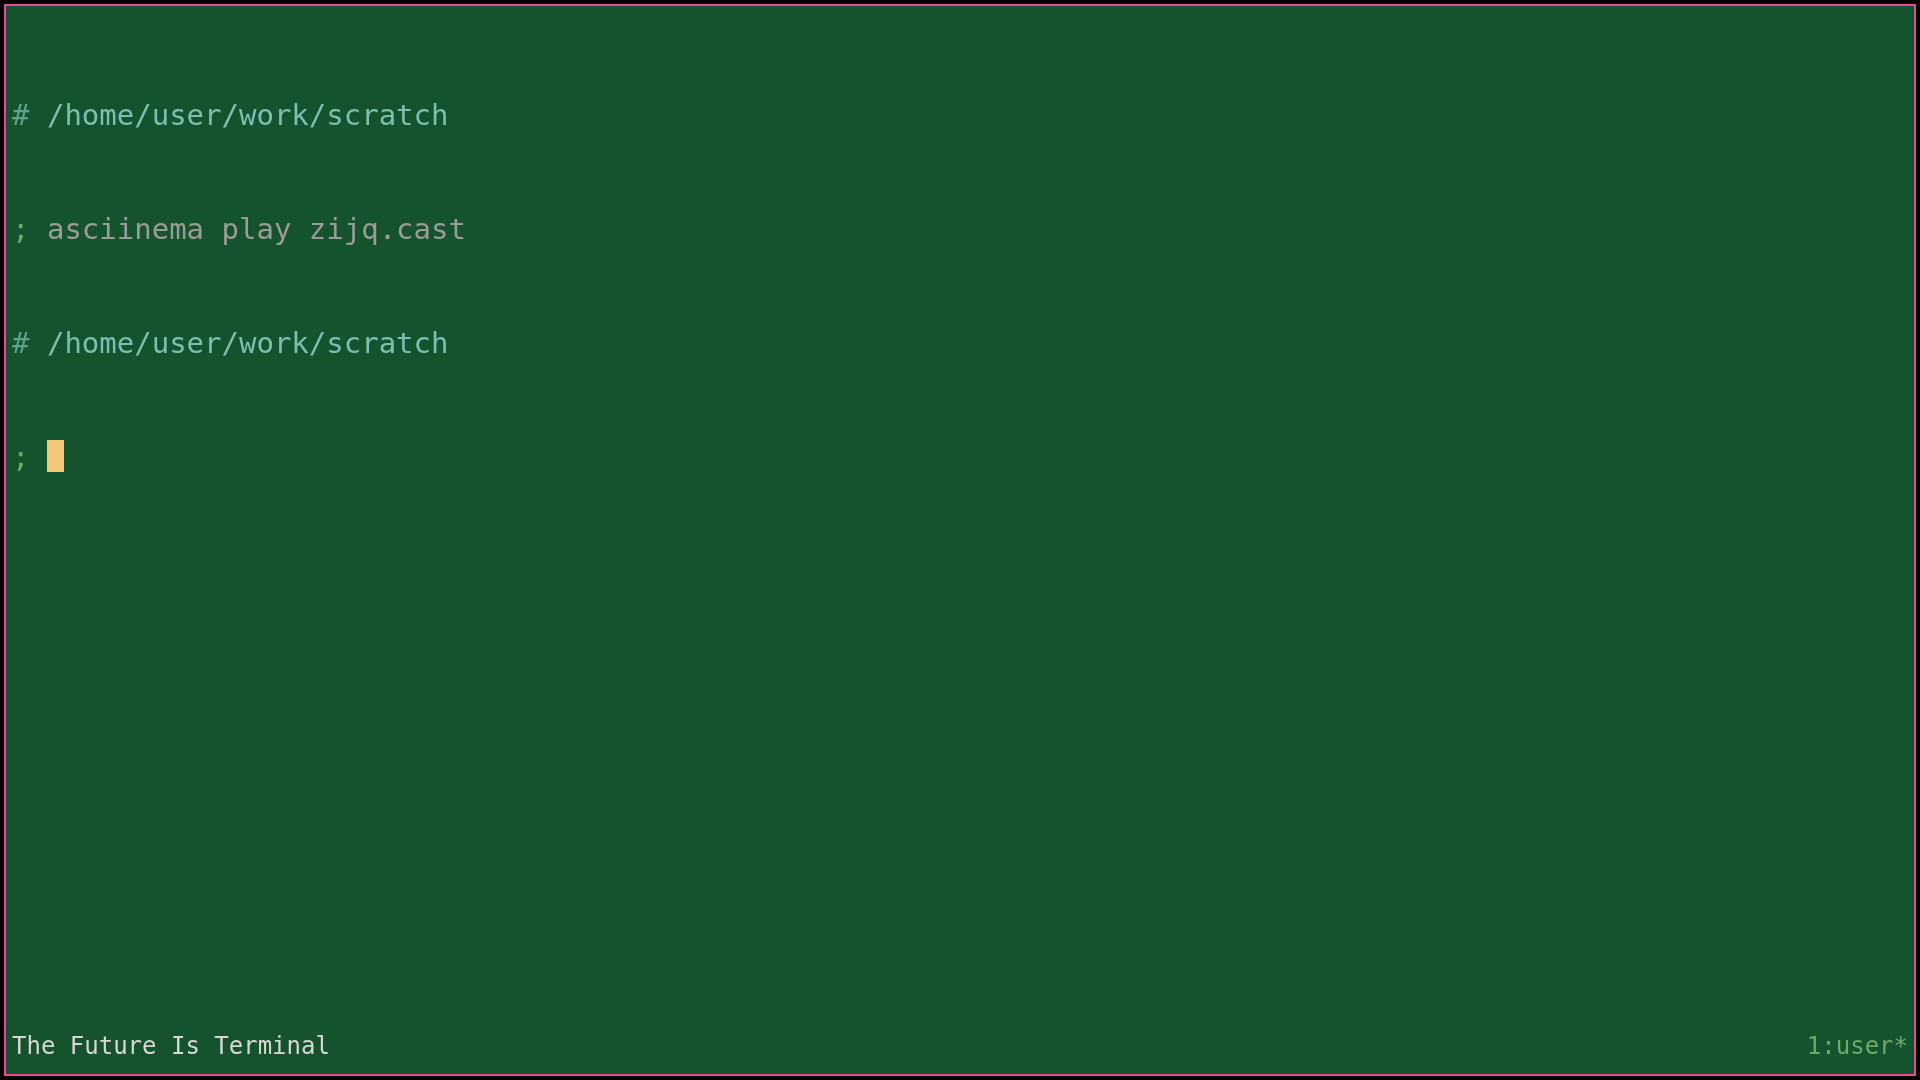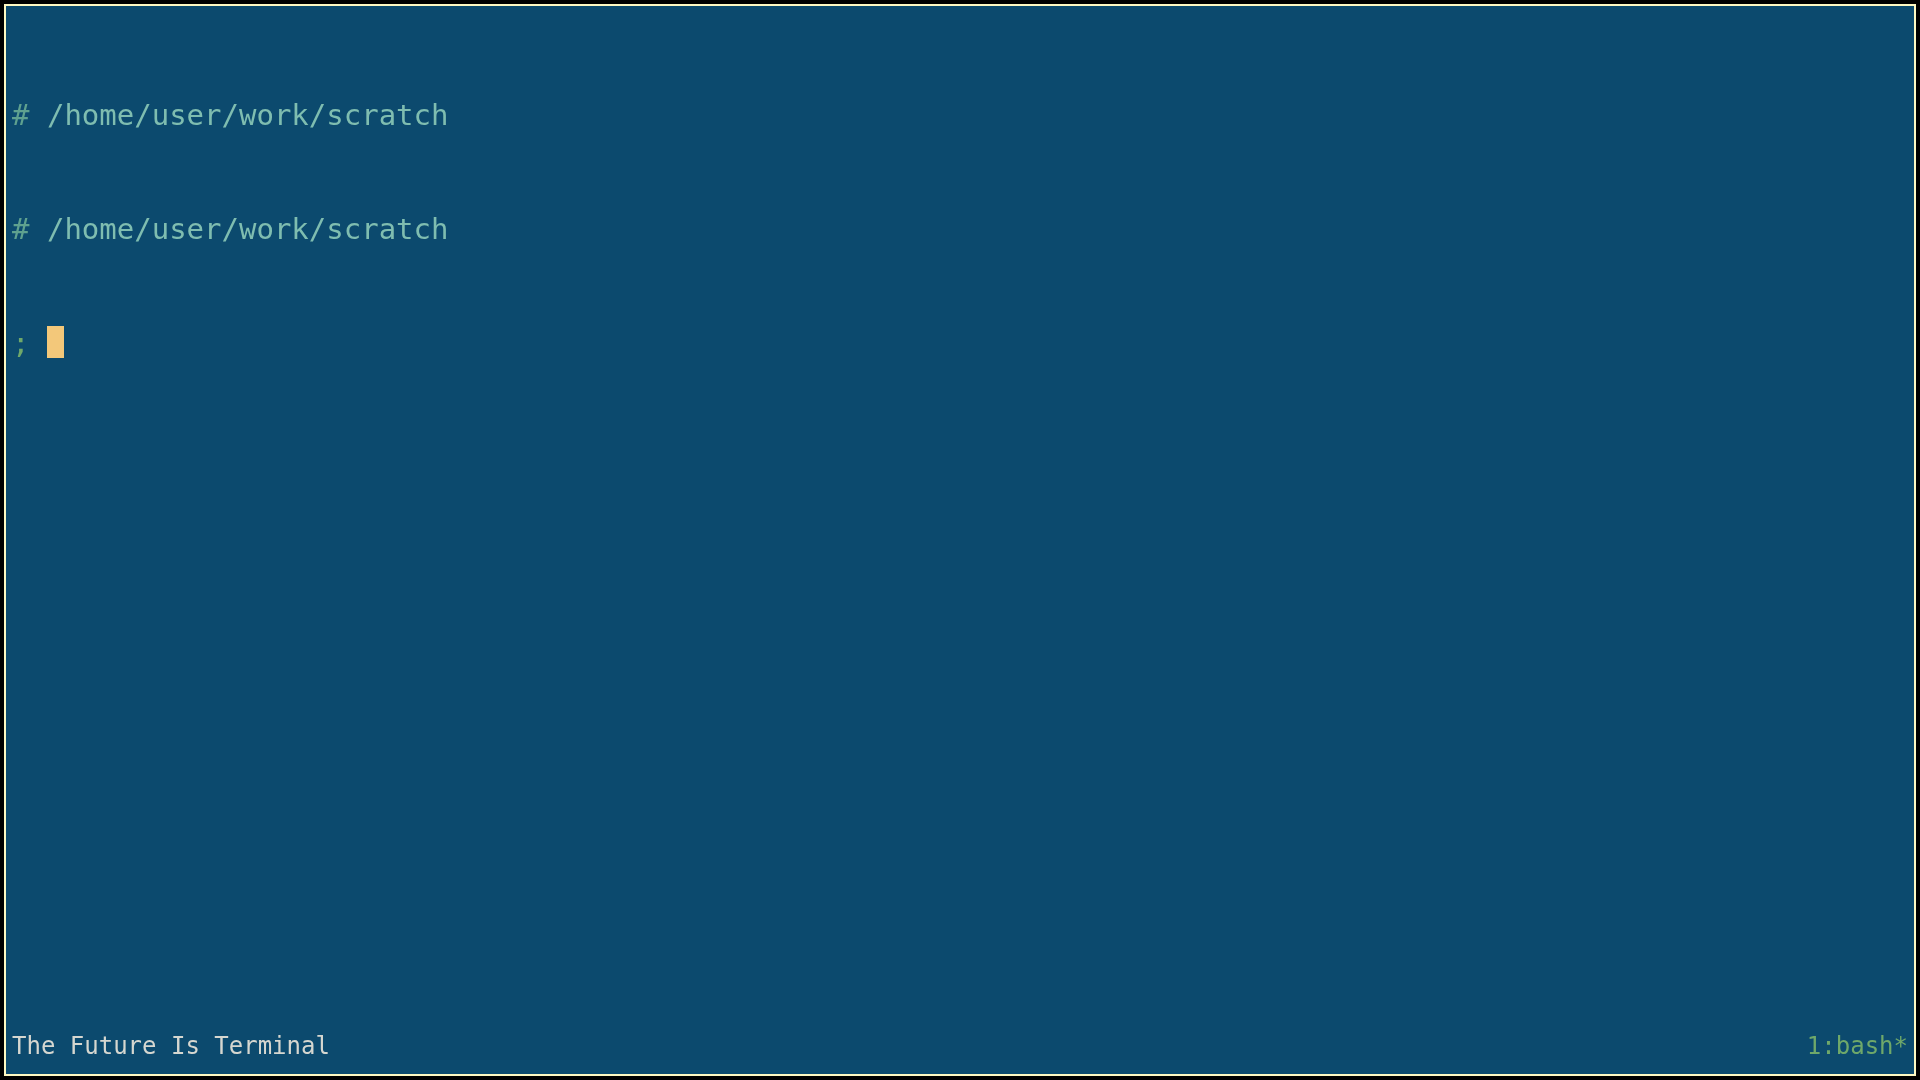--- a/index.html
+++ b/index.html
@@ -10,22 +10,22 @@
     background: #000;
     overflow: hidden;
     font-family: "Menlo", "Consolas", "DejaVu Sans Mono", "Liberation Mono", monospace;
   }
   .frame {
     position: absolute;
     left: 4px;
     top: 4px;
     width: 1912px;
     height: 1072px;
-    background: #0c4a6e;
-    border: 2px solid #fef9c3;
+    background: #14532d;
+    border: 2px solid #ec4899;
     box-sizing: border-box;
   }
   .terminal-area {
     position: absolute;
     left: 2px;
     right: 2px;
     top: 14px;
     bottom: 50px;
     font-size: 29px;
     line-height: 38px;
@@ -80,22 +80,23 @@
     white-space: pre;
   }
 </style>
 </head>
 <body>
 
 <div class="frame">
 
   <div class="terminal-area">
     <span class="line"><span class="hash">#</span><span class="path"> /home/user/work/scratch</span></span>
+    <span class="line"><span class="semi">;</span><span class="cmd"> asciinema play zijq.cast</span></span>
     <span class="line"><span class="hash">#</span><span class="path"> /home/user/work/scratch</span></span>
     <span class="line"><span class="semi">;</span><span class="cmd"> </span><span class="cursor"></span></span>
   </div>
 
   <div class="status-bar">
     <span class="status-left">The Future Is Terminal</span>
-    <span class="status-right">1:bash*</span>
+    <span class="status-right">1:user*</span>
   </div>
 
 </div>
 
 </body></html>

